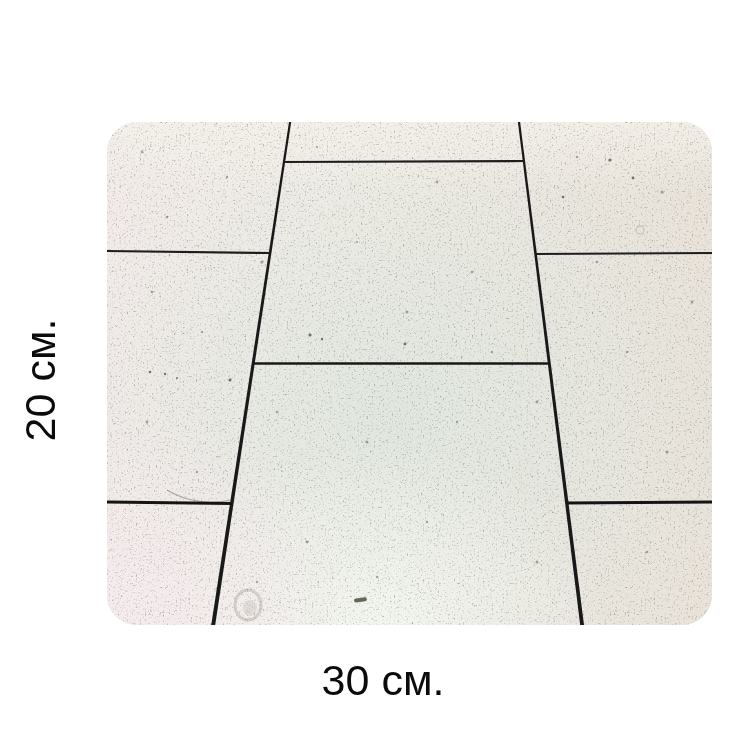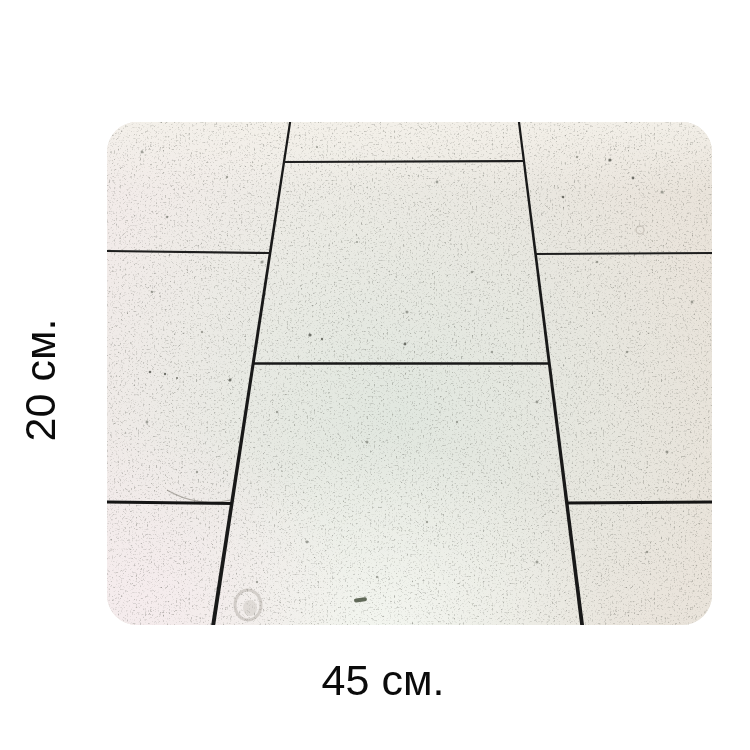--- a/index.html
+++ b/index.html
@@ -153,15 +153,15 @@
         <line x1="0" y1="380" x2="125" y2="381.5" stroke="#141414" stroke-width="2.8"></line>
 
         <line x1="428" y1="132" x2="605" y2="131" stroke="#1d1d1d" stroke-width="2.2"></line>
         <line x1="460" y1="381" x2="605" y2="380" stroke="#141414" stroke-width="2.8"></line>
       </g>
     </svg>
   </div>
 
   <div class="dim-label vertical">20 см.</div>
 
-  <div class="dim-label horizontal">45 см.</div>
+  <div class="dim-label horizontal">30 см.</div>
 
 </div>
 
 </body></html>

